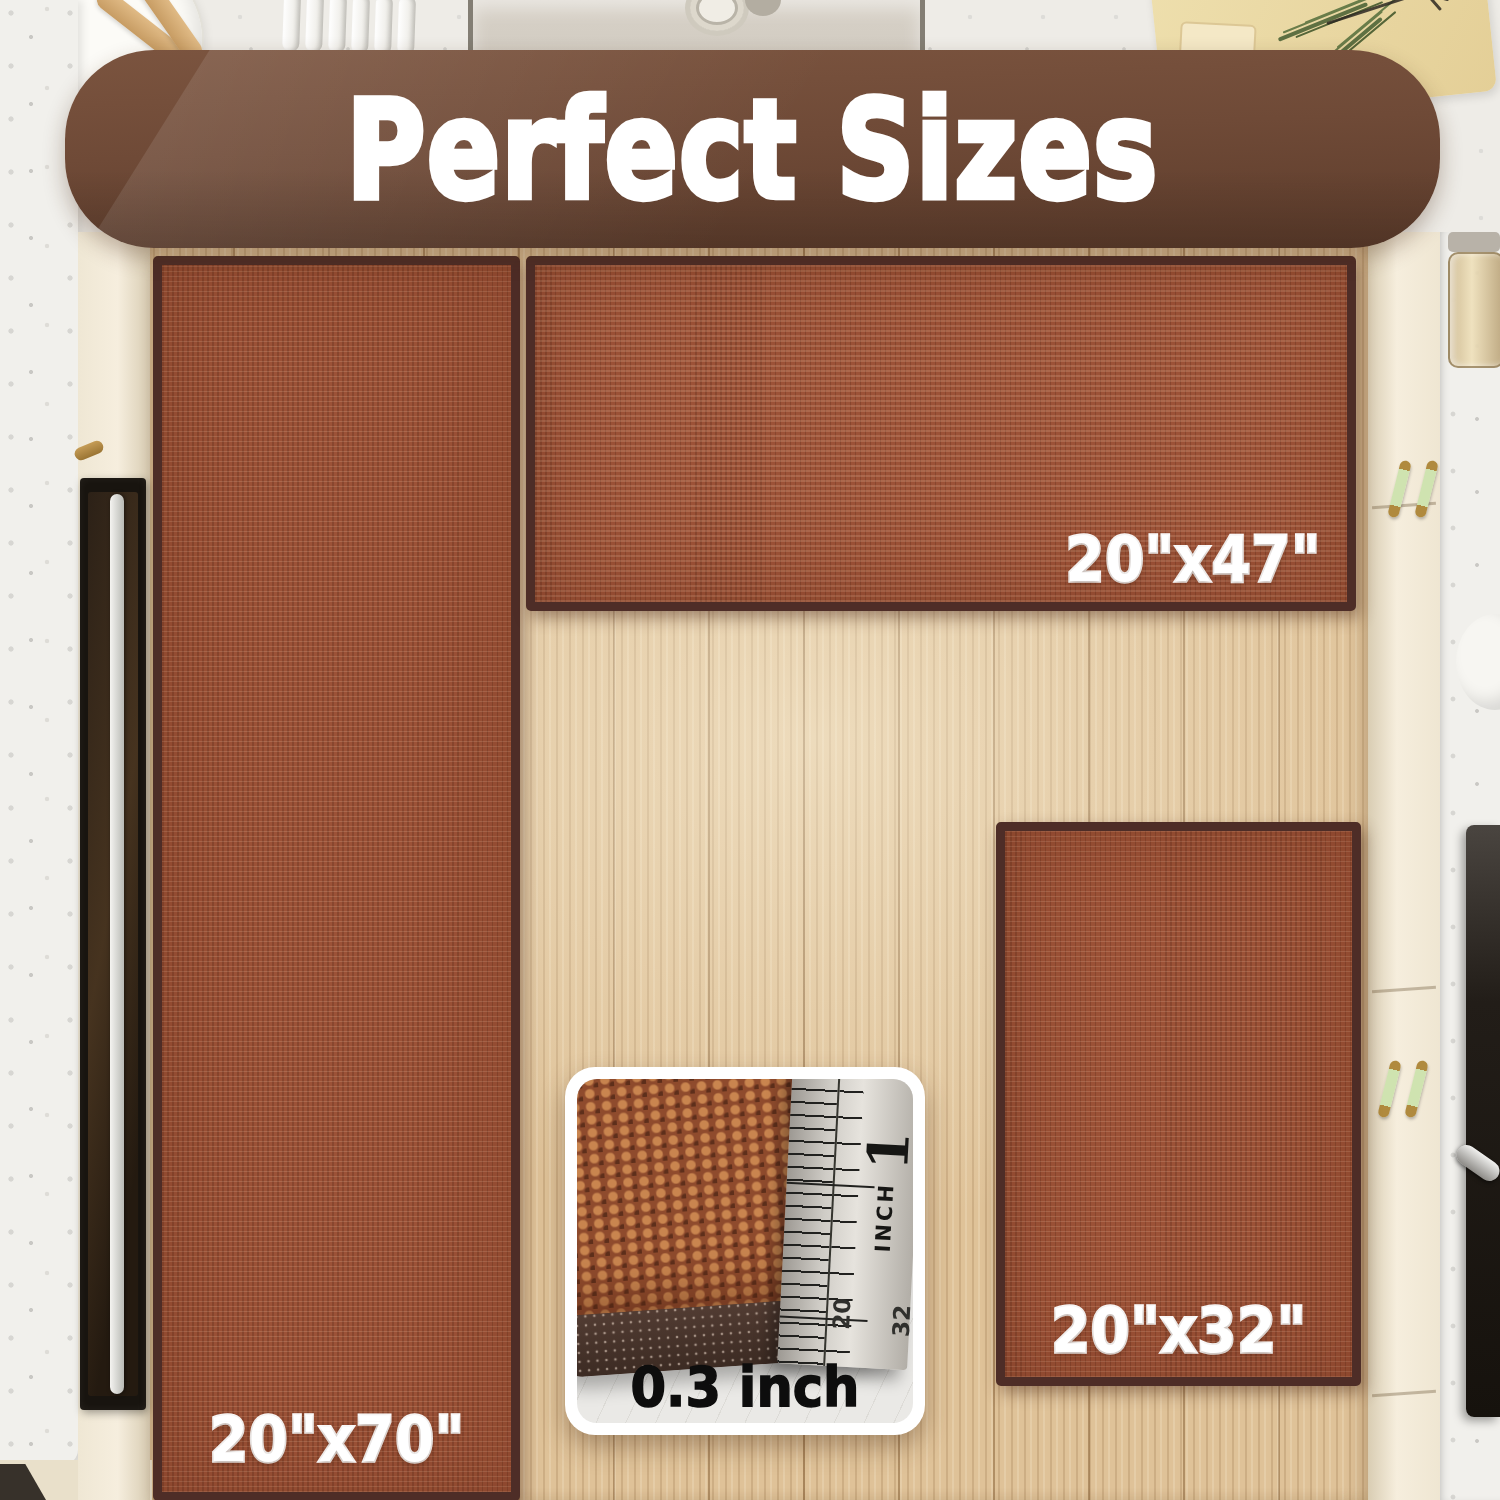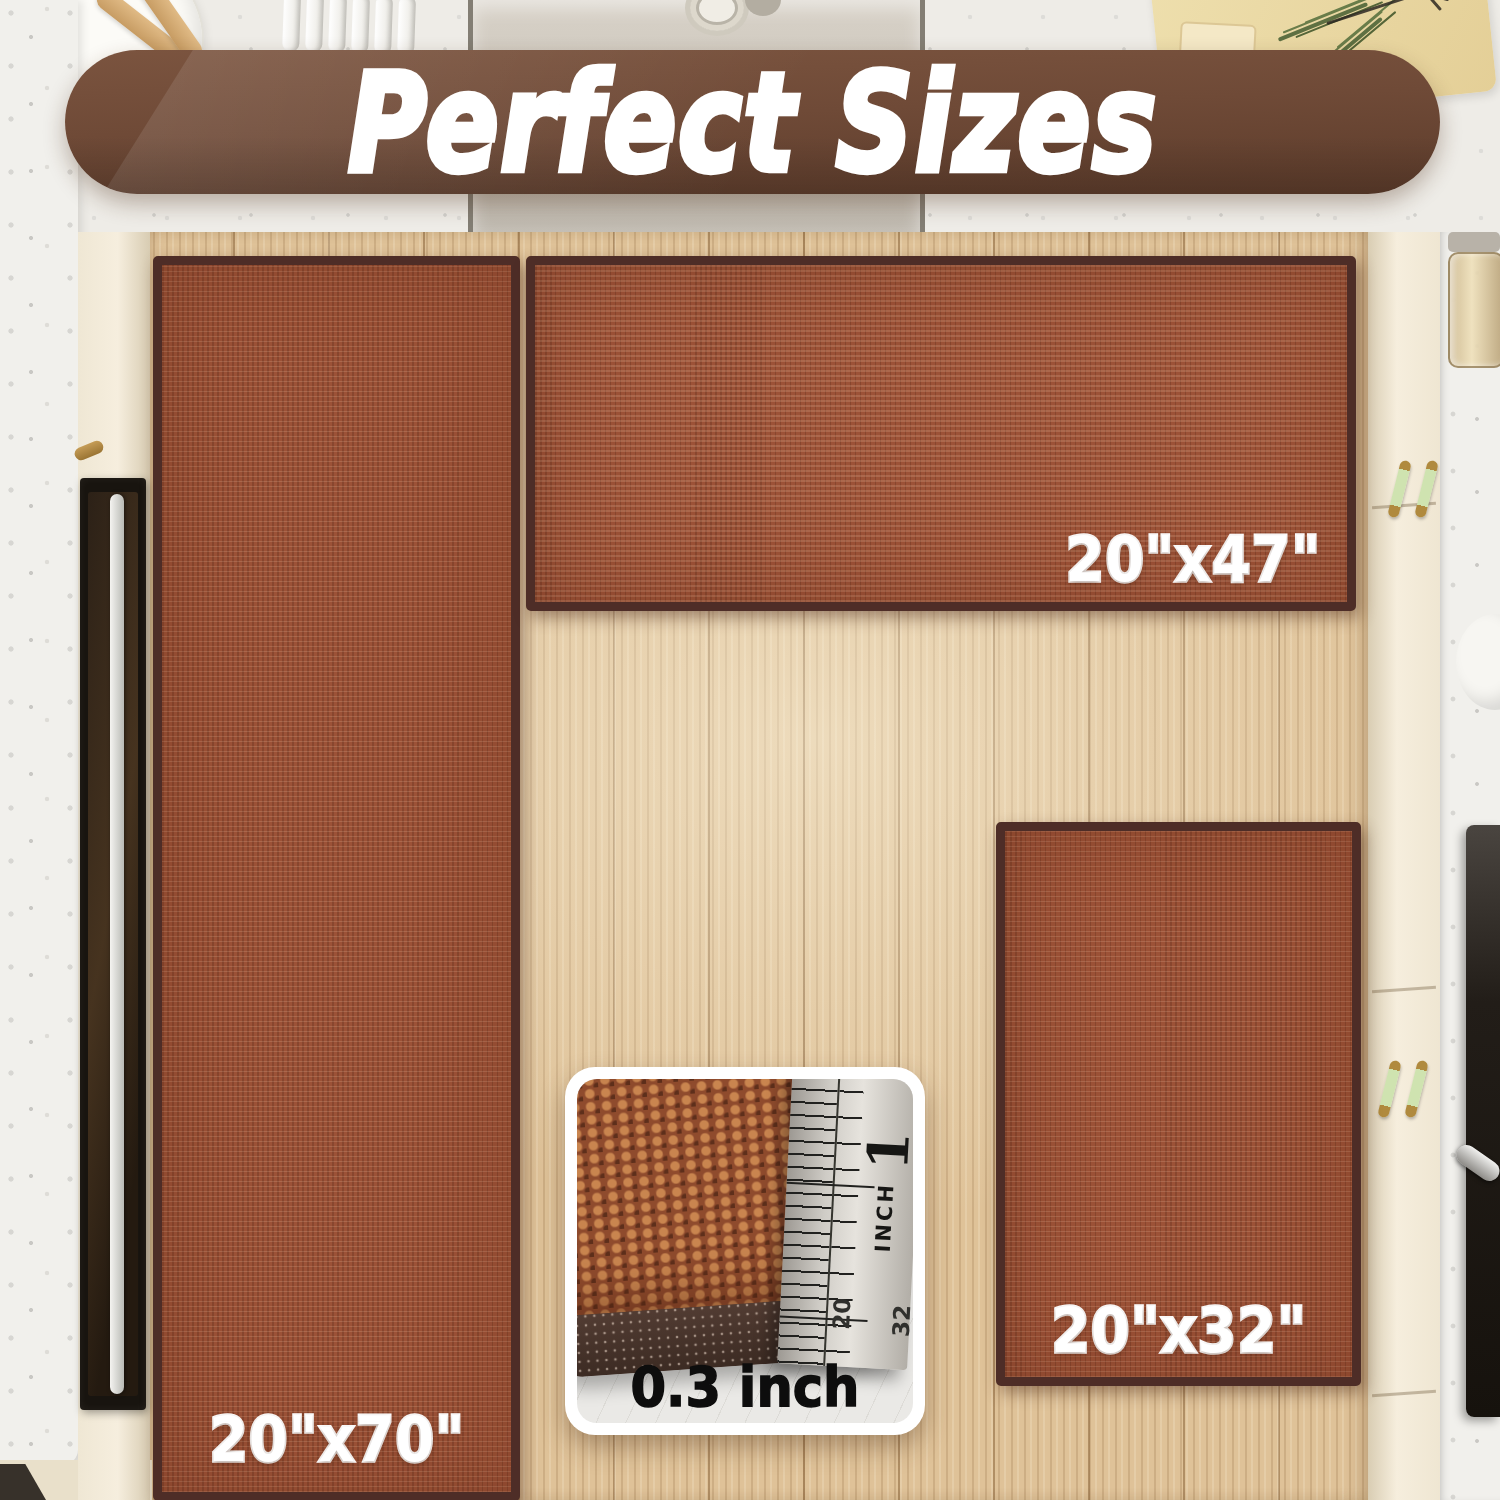--- a/index.html
+++ b/index.html
@@ -186,25 +186,25 @@
     letter-spacing:1px; white-space:nowrap;
     -webkit-text-stroke:3.5px #ffffff; paint-order:stroke fill;
     text-shadow:0 3px 8px rgba(60,25,10,0.35);
   }
   #rug-runner .rug-label{left:50%; bottom:16px; transform:translateX(-50%) scaleX(0.9);}
   #rug-wide .rug-label{right:26px; bottom:6px; transform:scaleX(0.9); transform-origin:right bottom;}
   #rug-small .rug-label{left:50%; bottom:10px; transform:translateX(-50%) scaleX(0.9);}
 
   
   #banner{
-    left:65px; top:50px; width:1375px; height:144px; z-index:6;
+    left:65px; top:50px; width:1375px; height:198px; z-index:6;
     border-radius:89px; overflow:hidden;
     background:linear-gradient(178deg,#7b543f 0%, var(--banner-brown,#6f4a37) 45%, #5d3c2b 100%);
     box-shadow:0 10px 22px rgba(70,40,20,0.32);
-    display:flex; align-items:center; justify-content:center;font-style:italic;
+    display:flex; align-items:center; justify-content:center;
   }
   #banner-gloss-diag{
     position:absolute; left:6%; top:-20%; width:46%; height:140%;
     background:linear-gradient(90deg, rgba(255,255,255,0.10), rgba(255,255,255,0));
     transform:skewX(-32deg);
   }
   #banner-gloss-bottom{
     position:absolute; left:0; bottom:0; width:100%; height:40%;
     background:linear-gradient(180deg, rgba(0,0,0,0), rgba(0,0,0,0.14));
   }

